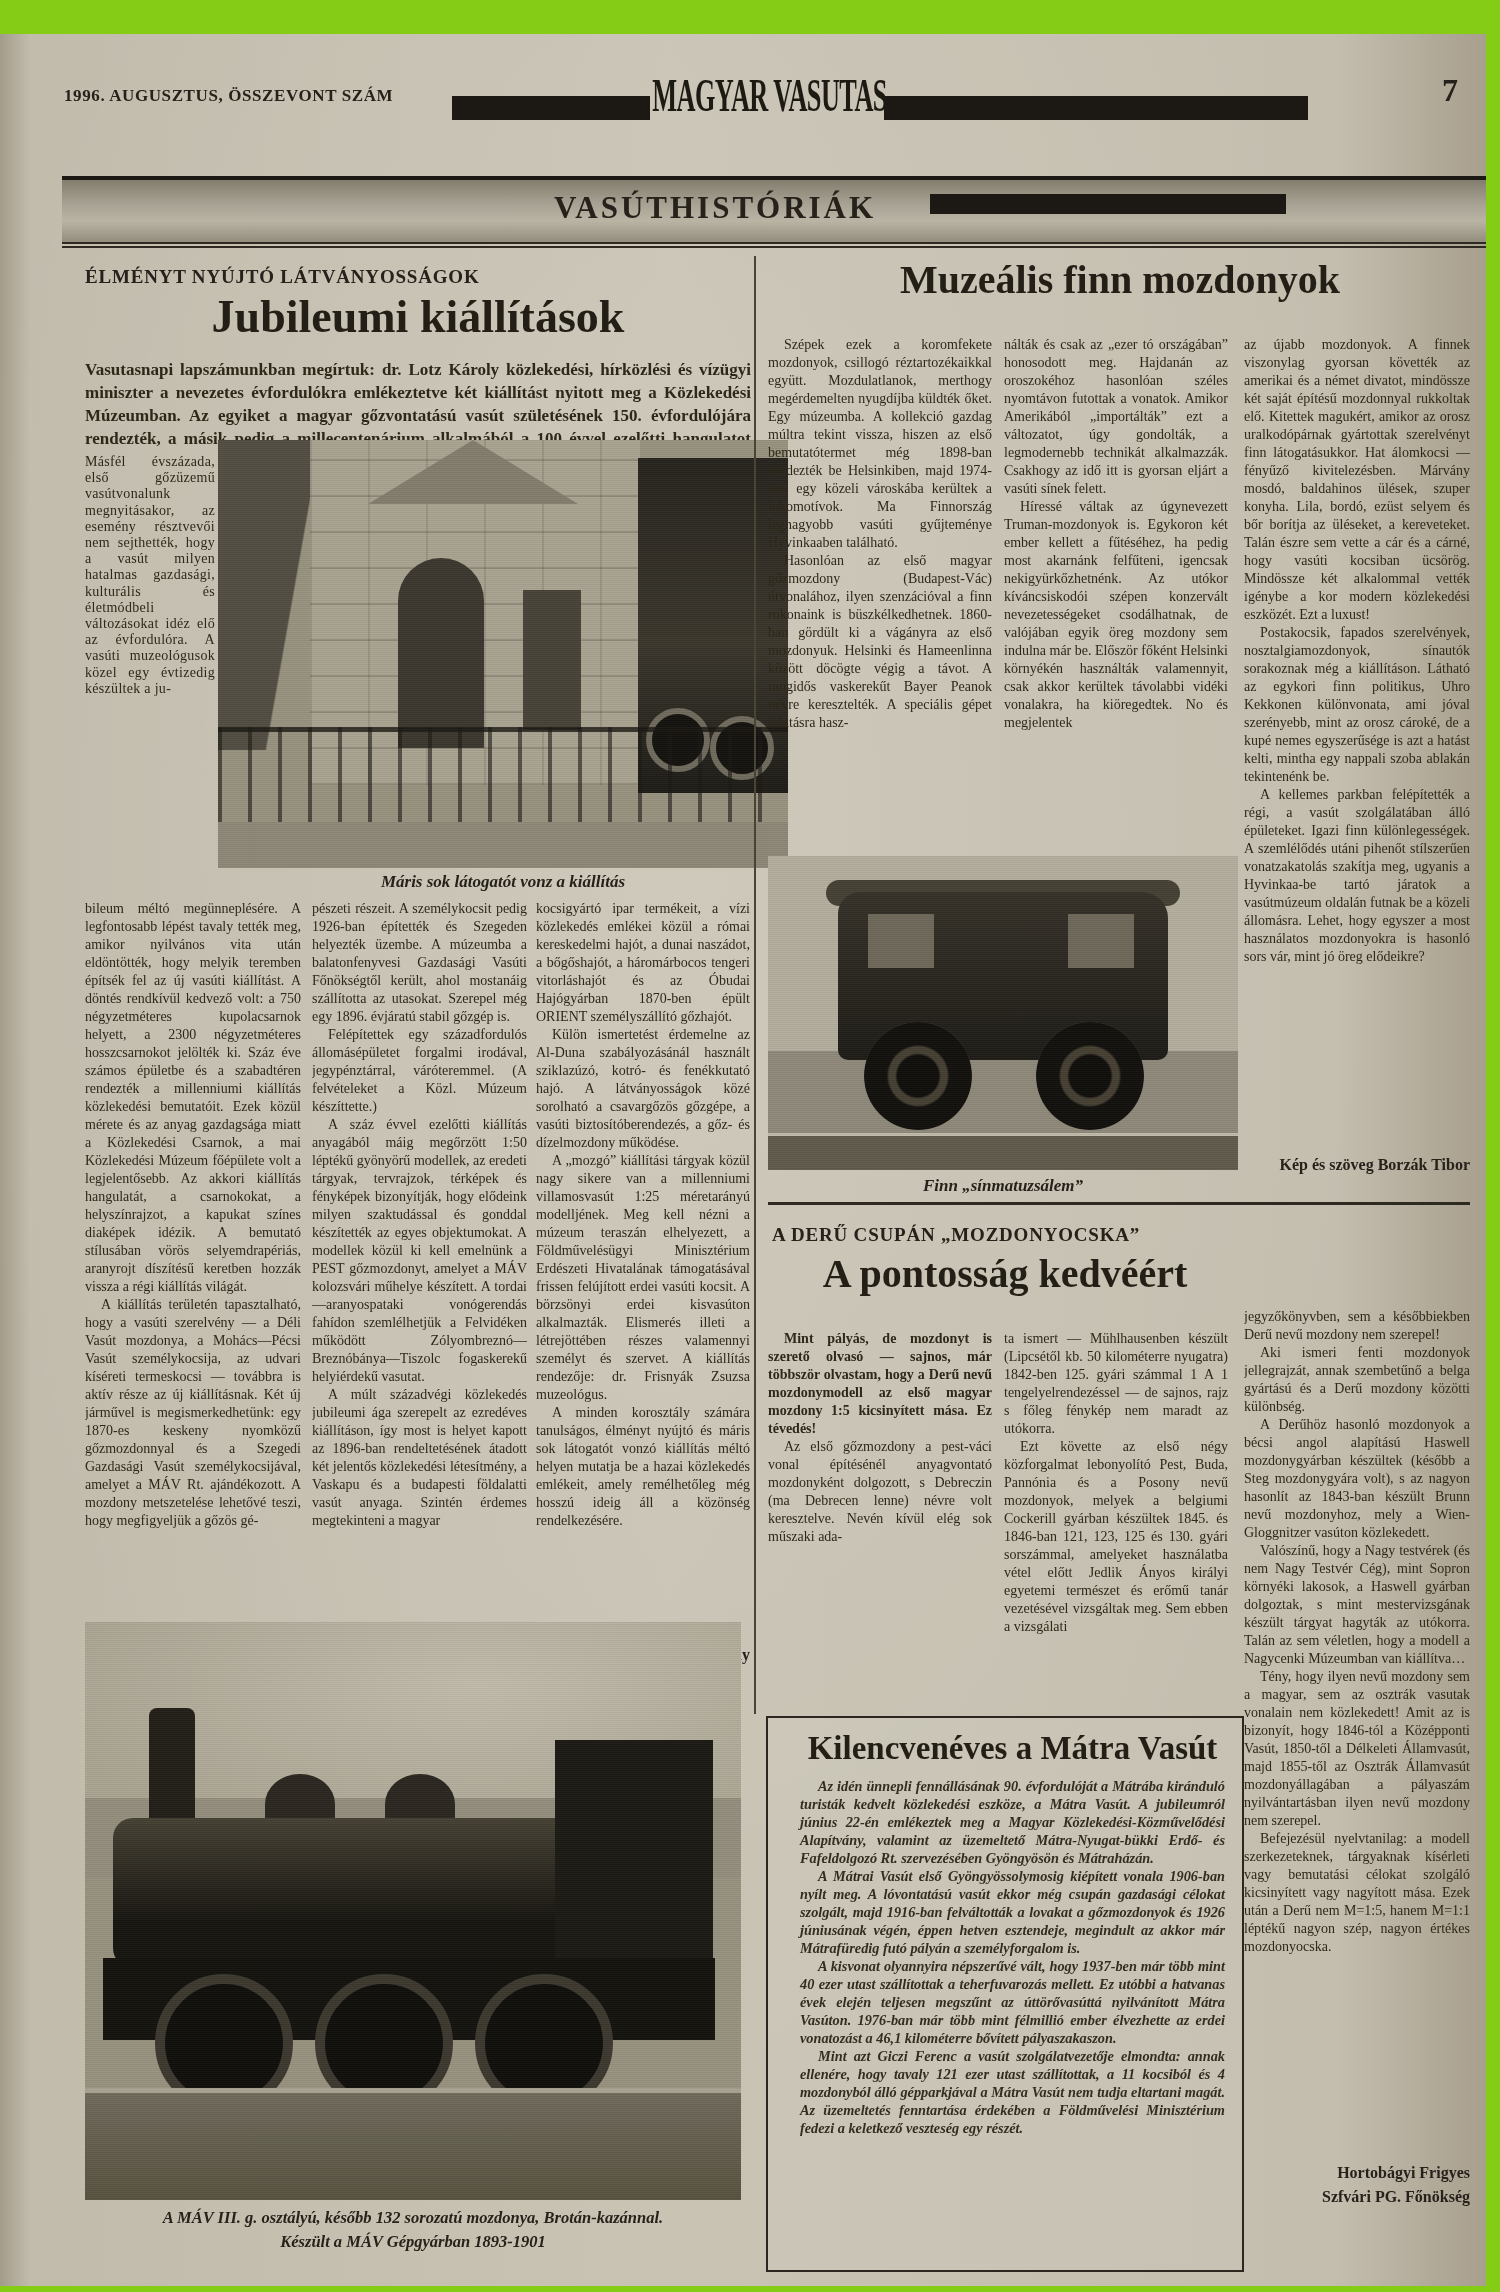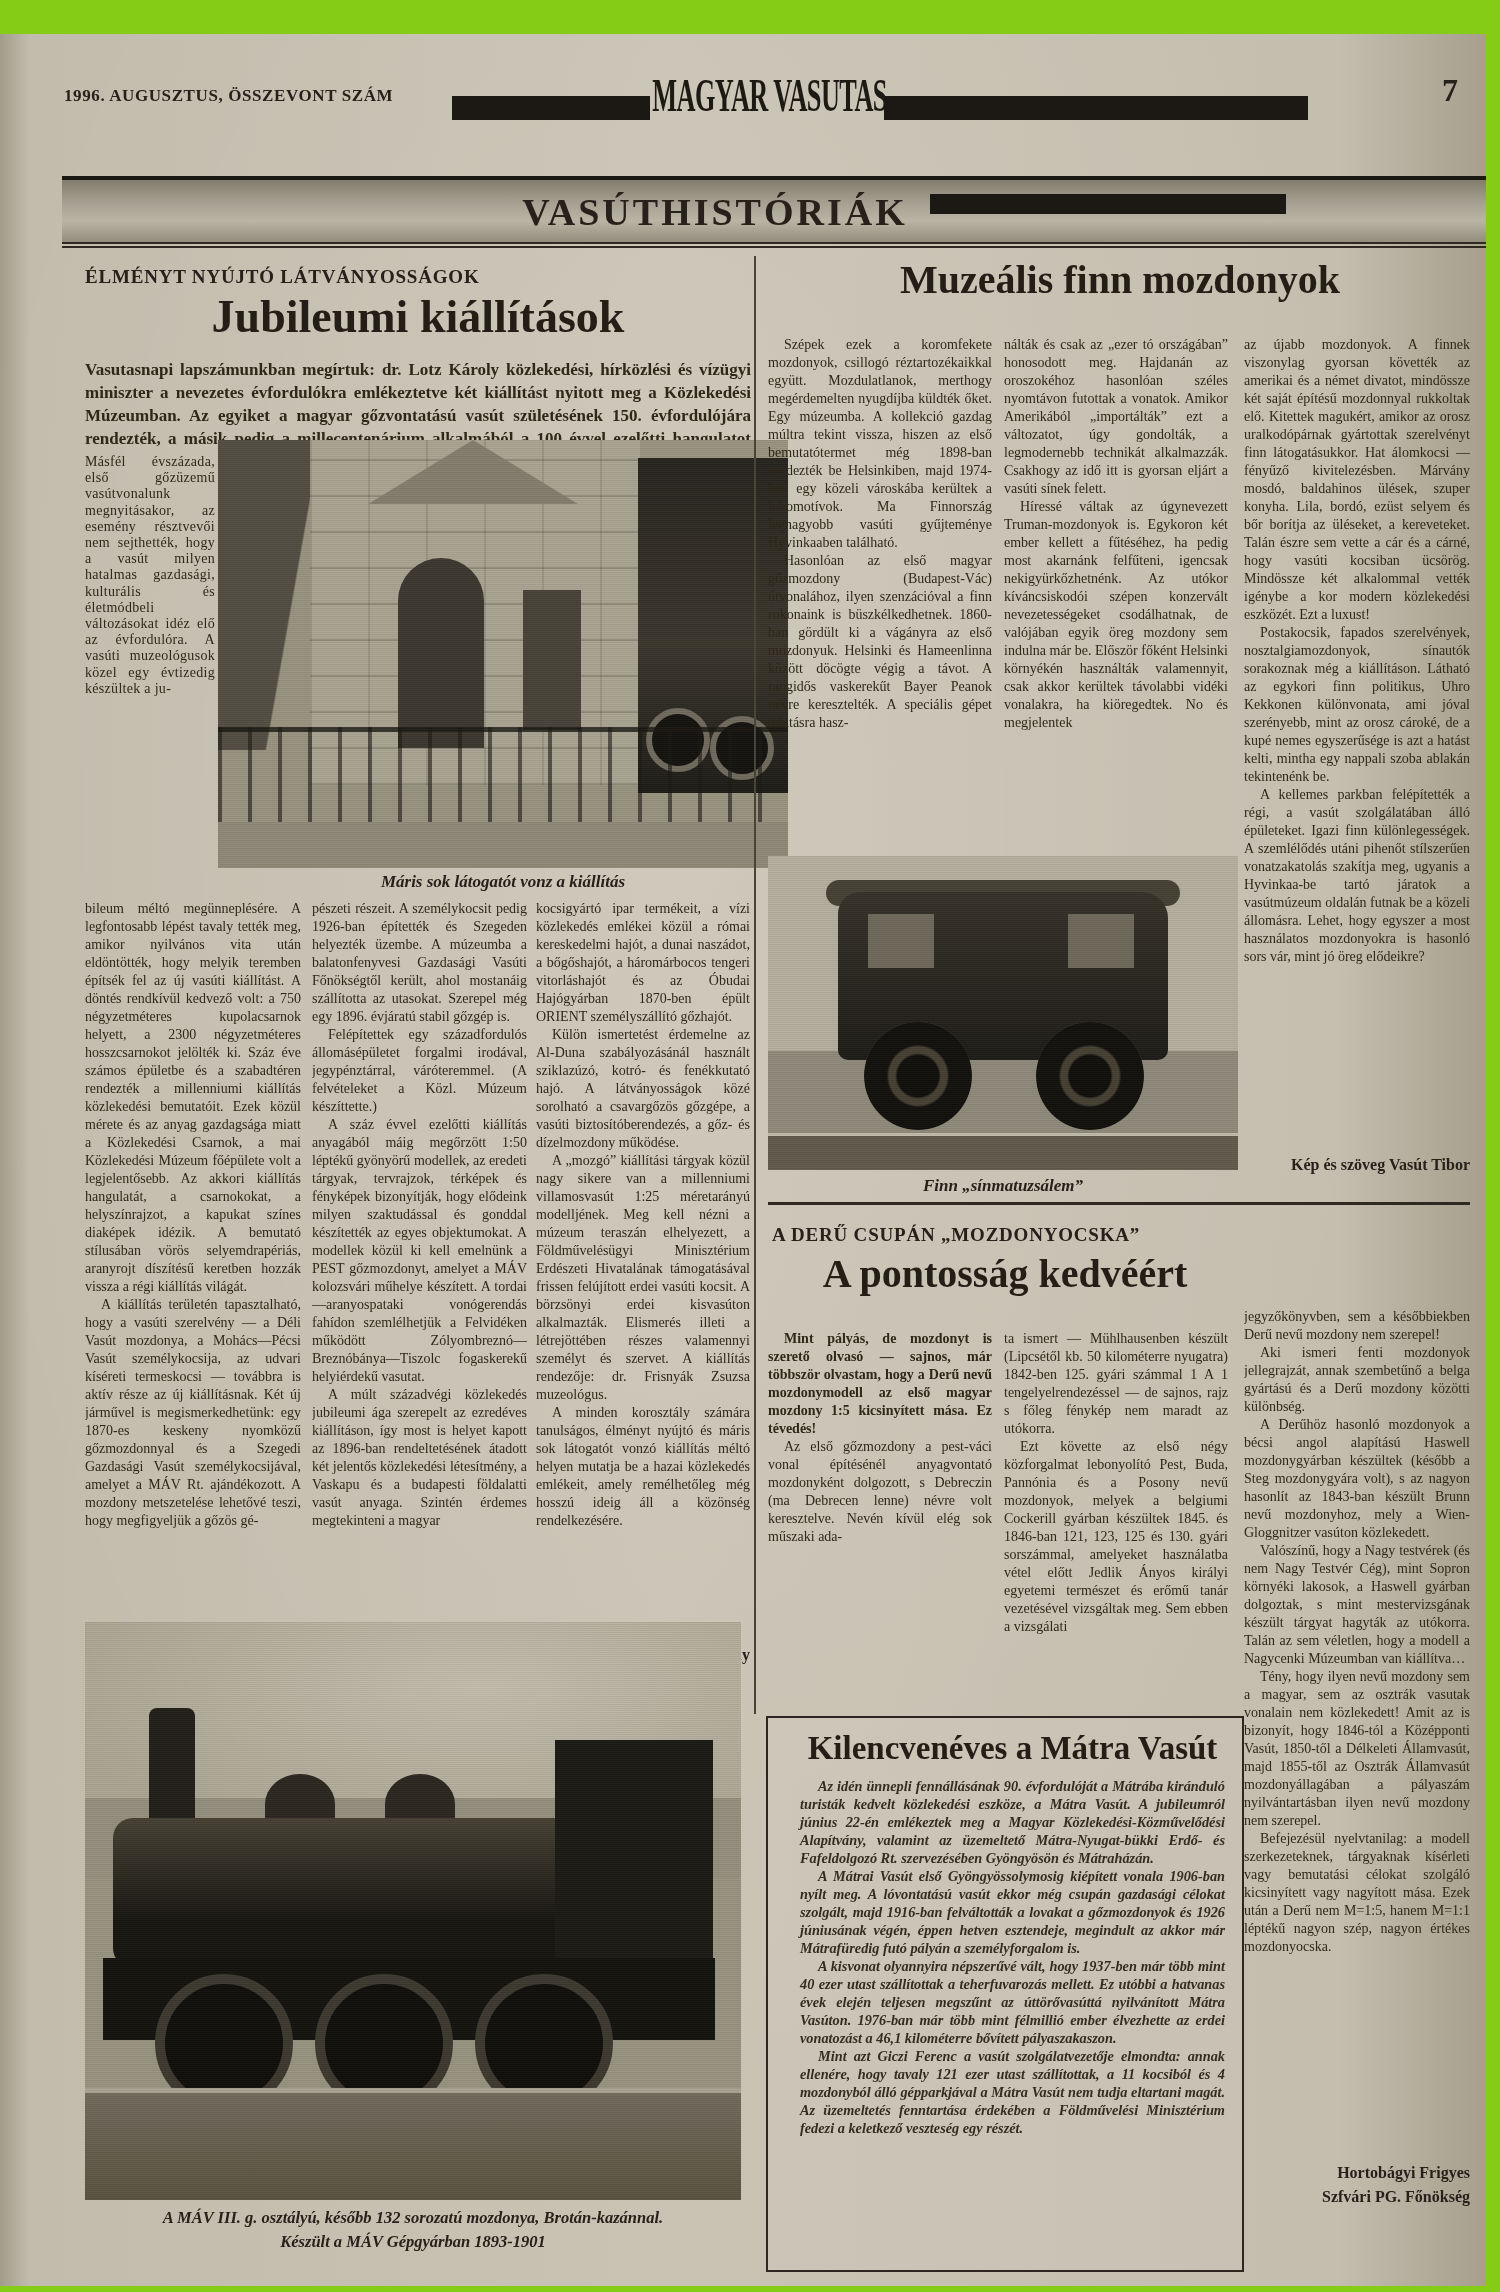--- a/index.html
+++ b/index.html
@@ -11,21 +11,21 @@
            linear-gradient(90deg,#a39c8a 0px,#c2bcad 30px,#c9c3b4 45%,#c4beaf 90%,#a89f8d 100%);
          background-color:#c6c0b1;}
   .abs{position:absolute;}
   .bar{background:#1c1914;}
   .edition{font-size:17px;font-weight:bold;letter-spacing:.6px;color:#26211a;}
   .masthead{font-weight:bold;font-size:47px;color:#1d1a14;text-align:center;white-space:nowrap;}
   .masthead span{display:inline-block;transform:scaleX(.56);transform-origin:50% 50%;letter-spacing:-1px;}
   .pageno{font-size:32px;font-weight:bold;color:#26211a;}
   .banner{border-top:4px solid #1c1914;border-bottom:2px solid #2e2a22;
           background:linear-gradient(180deg,#837d6e 0%,#a7a193 38%,#bab4a5 66%,#938d7e 100%);}
-  .banner-title{font-size:38px;font-weight:bold;letter-spacing:3px;color:#26221b;text-align:center;}
+  .banner-title{font-size:31px;font-weight:bold;letter-spacing:3px;color:#26221b;text-align:center;}
   .kicker{font-size:19px;font-weight:bold;letter-spacing:.8px;color:#26211a;}
   .headline{font-weight:bold;text-align:center;color:#241f16;}
   .h-jub{font-size:46px;}
   .h-finn{font-size:40px;}
   .h-pont{font-size:40px;}
   .lede{font-size:17px;line-height:23px;font-weight:bold;text-align:justify;overflow:hidden;}
   .col{font-size:14px;line-height:18px;text-align:justify;overflow:hidden;font-family:Liberation Serif, serif;}
   .col p{margin:0;text-indent:16px;}
   .cont p:first-child{text-indent:0;}
   .leadbold p:first-child{font-weight:bold;}
@@ -149,21 +149,21 @@
     </div>
   <div class="abs col cont" style="left:1004px;top:336px;width:224px;height:516px;">
       <p>nálták és csak az „ezer tó országában” honosodott meg. Hajdanán az oroszokéhoz hasonlóan széles nyomtávon futottak a vonatok. Amikor Amerikából „importálták” ezt a változatot, úgy gondolták, a legmodernebb technikát alkalmazzák. Csakhogy az idő itt is gyorsan eljárt a vasúti sínek felett.</p>
       <p>Híressé váltak az úgynevezett Truman-mozdonyok is. Egykoron két ember kellett a fűtéséhez, ha pedig most akarnánk felfűteni, igencsak nekigyürkőzhetnénk. Az utókor kíváncsiskodói szépen konzervált nevezetességeket csodálhatnak, de valójában egyik öreg mozdony sem indulna már be. Először főként Helsinki környékén használták valamennyit, csak akkor kerültek távolabbi vidéki vonalakra, ha kiöregedtek. No és megjelentek</p>
     </div>
   <div class="abs col cont" style="left:1244px;top:336px;width:226px;height:806px;">
       <p>az újabb mozdonyok. A finnek viszonylag gyorsan követték az amerikai és a német divatot, mindössze két saját építésű mozdonnyal rukkoltak elő. Kitettek magukért, amikor az orosz uralkodópárnak gyártottak szerelvényt finn látogatásukkor. Hat álomkocsi — fényűző kivitelezésben. Márvány mosdó, baldahinos ülések, szuper konyha. Lila, bordó, ezüst selyem és bőr borítja az üléseket, a kereveteket. Talán észre sem vette a cár és a cárné, hogy vasúti kocsiban ücsörög. Mindössze két alkalommal vették igénybe a kor modern közlekedési eszközét. Ezt a luxust!</p>
       <p>Postakocsik, fapados szerelvények, nosztalgiamozdonyok, sínautók sorakoznak még a kiállításon. Látható az egykori finn politikus, Uhro Kekkonen különvonata, ami jóval szerényebb, mint az orosz cároké, de a kupé nemes egyszerűsége is azt a hatást kelti, mintha egy nappali szoba ablakán tekintenénk be.</p>
       <p>A kellemes parkban felépítették a régi, a vasút szolgálatában álló épületeket. Igazi finn különlegességek. A szemlélődés utáni pihenőt stílszerűen vonatzakatolás szakítja meg, ugyanis a Hyvinkaa-be tartó járatok a vasútmúzeum oldalán futnak be a közeli állomásra. Lehet, hogy egyszer a most használatos mozdonyokra is hasonló sors vár, mint jó öreg elődeikre?</p>
     </div>
-  <div class="abs byline" style="left:1244px;top:1156px;width:226px;height:24px;">Kép és szöveg Vasút Tibor</div>
+  <div class="abs byline" style="left:1244px;top:1156px;width:226px;height:24px;">Kép és szöveg Borzák Tibor</div>
 
   <div class="abs photo" style="left:768px;top:856px;width:470px;height:314px;">
     <div class="p2-bg"></div>
     <div class="p2-roof"></div>
     <div class="p2-body"></div>
     <div class="p2-win" style="left:100px;"></div>
     <div class="p2-win" style="left:300px;"></div>
     <div class="p2-wheel" style="left:96px;"></div>
     <div class="p2-wheel" style="left:268px;"></div>
     <div class="p2-base"></div>

